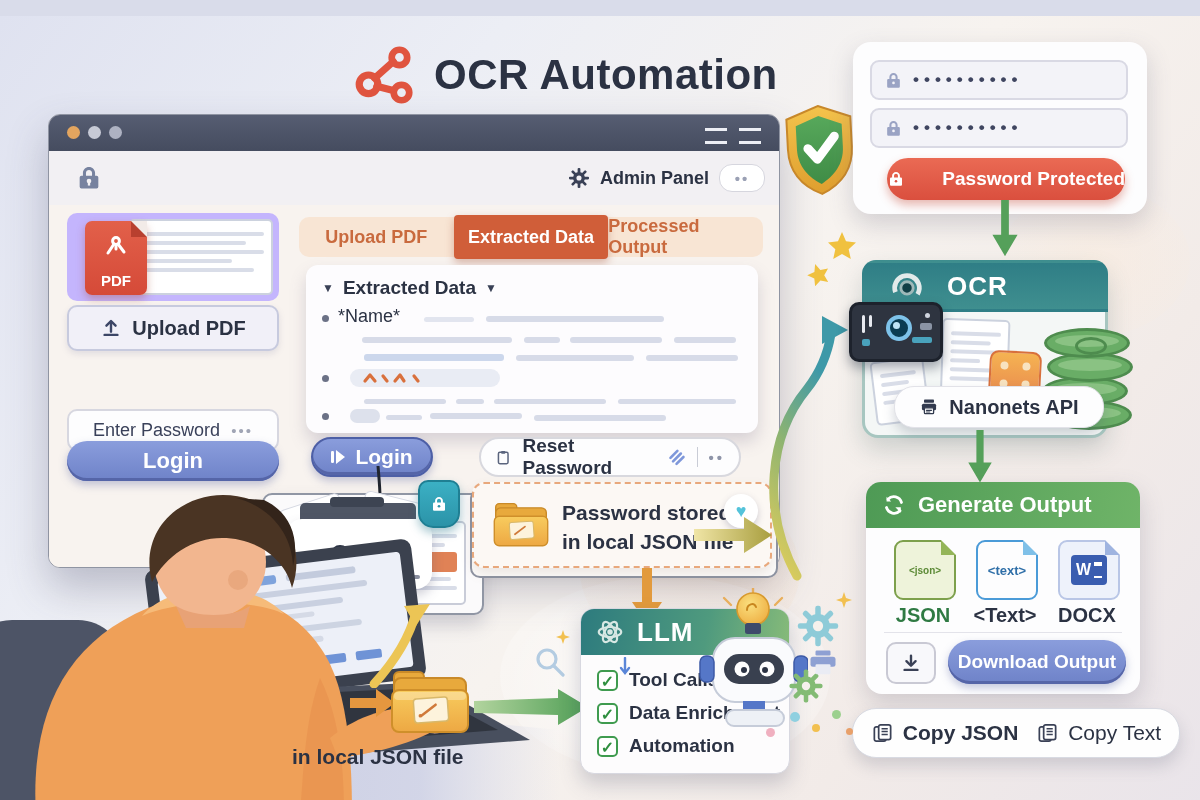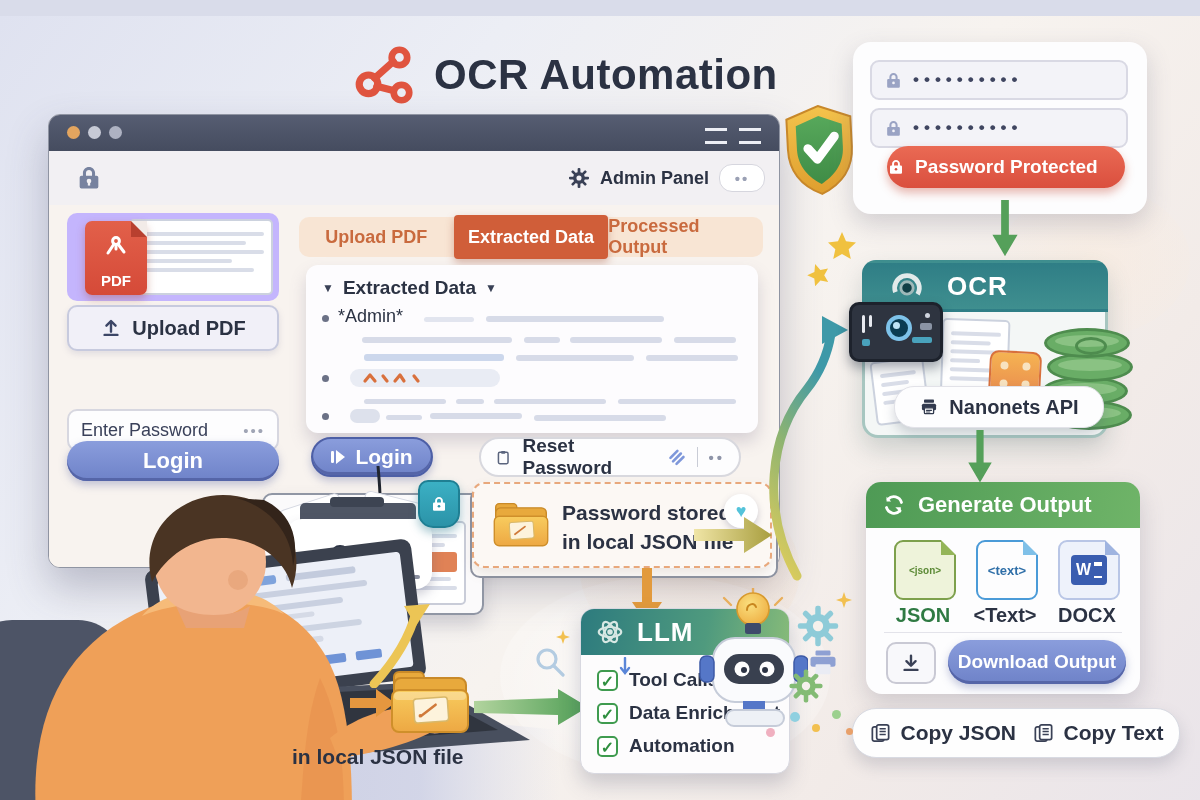--- a/index.html
+++ b/index.html
@@ -107,21 +107,21 @@
         </div>
       </div>
       <div class="abs" style="left:18px;top:100px;width:212px;height:46px;background:#f1f0f8;border:2px solid #c7cade;border-radius:10px;box-sizing:border-box;display:flex;align-items:center;justify-content:center;gap:10px;box-shadow:0 3px 6px rgba(120,120,160,.18);">
         <svg width="22" height="22" viewBox="0 0 24 24" fill="none" stroke="#3c4666" stroke-width="2.6" stroke-linecap="round" stroke-linejoin="round">
             <path d="M12 16V5"></path>
             <path d="M7 9.5 12 4.5 17 9.5"></path>
             <path d="M5 19.5h14"></path>
           </svg>
         <span class="ink ttl" style="font-size:20px;">Upload PDF</span>
       </div>
-      <div class="abs" style="left:18px;top:204px;width:212px;height:42px;background:#fdfdfe;border:2px solid #d7d7e0;border-radius:10px;box-sizing:border-box;display:flex;align-items:center;justify-content:space-between;padding:0 12px;">
+      <div class="abs" style="left:18px;top:204px;width:212px;height:42px;background:#fdfdfe;border:2px solid #d7d7e0;border-radius:10px;box-sizing:border-box;display:flex;align-items:center;justify-content:space-between;padding:0 24px;">
         <span style="font-size:18px;color:#3a415a;">Enter Password</span>
         <span style="font-size:15px;color:#a0a5b5;letter-spacing:2px;">•••</span>
       </div>
       <div class="abs pill-btn" style="left:18px;top:236px;width:212px;height:40px;border-radius:20px;font-size:22px;">
         <span>Login</span>
       </div>
 
       <div class="abs" style="left:250px;top:12px;width:464px;height:40px;background:#f8e5d4;border-radius:10px;display:flex;">
         <div class="tabcell">
             <span>Upload PDF</span>
@@ -134,21 +134,21 @@
           </div>
       </div>
 
       <div class="abs" style="left:257px;top:60px;width:452px;height:168px;background:#fdfcfe;border-radius:12px;box-shadow:0 9px 16px rgba(120,110,140,.25);">
         <div class="abs" style="left:16px;top:12px;display:flex;align-items:center;gap:9px;">
           <span style="font-size:12px;color:#3a4156;">▼</span>
           <span class="ink ttl" style="font-size:19px;">Extracted Data</span>
           <span style="font-size:12px;color:#3a4156;">▼</span>
         </div>
         <span class="bullet" style="left:16px;top:50px;"></span>
-        <span class="abs ink" style="left:32px;top:41px;font-size:18px;">*Admin*</span>
+        <span class="abs ink" style="left:32px;top:41px;font-size:18px;">*Name*</span>
         <div>
           <span class="bar" style="left:118px;top:52px;width:50px;height:5px;background:#e2e5ef;"></span>
           <span class="bar" style="left:180px;top:51px;width:178px;height:6px;"></span>
           <span class="bar" style="left:56px;top:72px;width:150px;height:6px;"></span>
           <span class="bar" style="left:218px;top:72px;width:36px;height:6px;"></span>
           <span class="bar" style="left:264px;top:72px;width:92px;height:6px;"></span>
           <span class="bar" style="left:368px;top:72px;width:62px;height:6px;"></span>
           <span class="bar" style="left:58px;top:89px;width:140px;height:7px;background:#ccd7ec;"></span>
           <span class="bar" style="left:210px;top:90px;width:118px;height:6px;"></span>
           <span class="bar" style="left:340px;top:90px;width:92px;height:6px;"></span>
@@ -384,21 +384,21 @@
         </svg>
       <span style="color:#3f4560;font-size:17px;font-weight:bold;letter-spacing:5px;">••••••••••</span>
     </div>
     <div class="abs field" style="left:17px;top:66px;width:258px;height:40px;">
       <svg width="19" height="19" viewBox="0 0 24 24" fill="#9aa3c4">
           <use href="#ic-lock"></use>
           <circle cx="12" cy="15" r="1.7" fill="#f3f3f8"></circle>
         </svg>
       <span style="color:#3f4560;font-size:17px;font-weight:bold;letter-spacing:5px;">••••••••••</span>
     </div>
-    <div class="abs" style="left:34px;top:104px;width:238px;height:42px;border-radius:21px;background:linear-gradient(#ea6a54,#da4f3e);box-shadow:0 5px 10px rgba(200,80,60,.4);display:flex;align-items:center;justify-content:flex-start;gap:10px;">
+    <div class="abs" style="left:34px;top:116px;width:238px;height:42px;border-radius:21px;background:linear-gradient(#ea6a54,#da4f3e);box-shadow:0 5px 10px rgba(200,80,60,.4);display:flex;align-items:center;justify-content:space-between;gap:10px;">
       <svg width="18" height="18" viewBox="0 0 24 24" fill="#fff">
           <use href="#ic-lock"></use>
           <circle cx="12" cy="15" r="1.7" fill="#da4f3e"></circle>
         </svg>
       <span style="color:#fff;font-weight:bold;font-size:19px;">Password Protected</span>
     </div>
   </div>
 
   <svg class="abs" style="left:990px;top:184px;" width="30" height="60" viewBox="0 0 30 62" fill="#55a05a">
       <use href="#ic-arrow-down"></use>
@@ -532,21 +532,21 @@
           <path d="M11 7h6.5M11 10h6.5M11 13h6.5" stroke="#3a4156" stroke-width="1.6"></path>
         </svg>
       <span class="ink" style="font-size:21px;font-weight:bold;">Copy JSON</span>
     </div>
     <div style="display:flex;align-items:center;gap:9px;">
       <svg width="23" height="23" viewBox="0 0 24 24">
           <rect x="3.5" y="5" width="12" height="15" rx="2" fill="#fff" stroke="#3a4156" stroke-width="1.8"></rect>
           <rect x="8" y="3" width="12.5" height="15.5" rx="2" fill="#fff" stroke="#3a4156" stroke-width="1.8"></rect>
           <path d="M11 7h6.5M11 10h6.5M11 13h6.5" stroke="#3a4156" stroke-width="1.6"></path>
         </svg>
-      <span class="ink" style="font-size:21px;font-weight:bold;">Copy Text</span>
+      <span class="ink" style="font-size:21px;font-weight:normal;">Copy Text</span>
     </div>
   </div>
 
   <div class="abs" style="left:580px;top:592px;width:208px;height:164px;background:#fdfcfd;border:1px solid #d8d8e0;border-radius:14px;box-shadow:0 10px 20px rgba(80,85,110,.25);">
     <div class="abs" style="left:0;top:0;width:208px;height:46px;background:linear-gradient(100deg,#2d7b7e,#4f9a7e 60%,#87bb79);border-radius:13px 13px 0 0;display:flex;align-items:center;gap:12px;padding-left:14px;box-sizing:border-box;">
       <svg width="30" height="30" viewBox="0 0 24 24" fill="none" stroke="#d8e8e4" stroke-width="1.7">
         <circle cx="12" cy="12" r="2.2" fill="#d8e8e4" stroke="none"></circle>
         <ellipse cx="12" cy="12" rx="9" ry="4"></ellipse>
         <ellipse cx="12" cy="12" rx="9" ry="4" transform="rotate(60 12 12)"></ellipse>
         <ellipse cx="12" cy="12" rx="9" ry="4" transform="rotate(120 12 12)"></ellipse>

